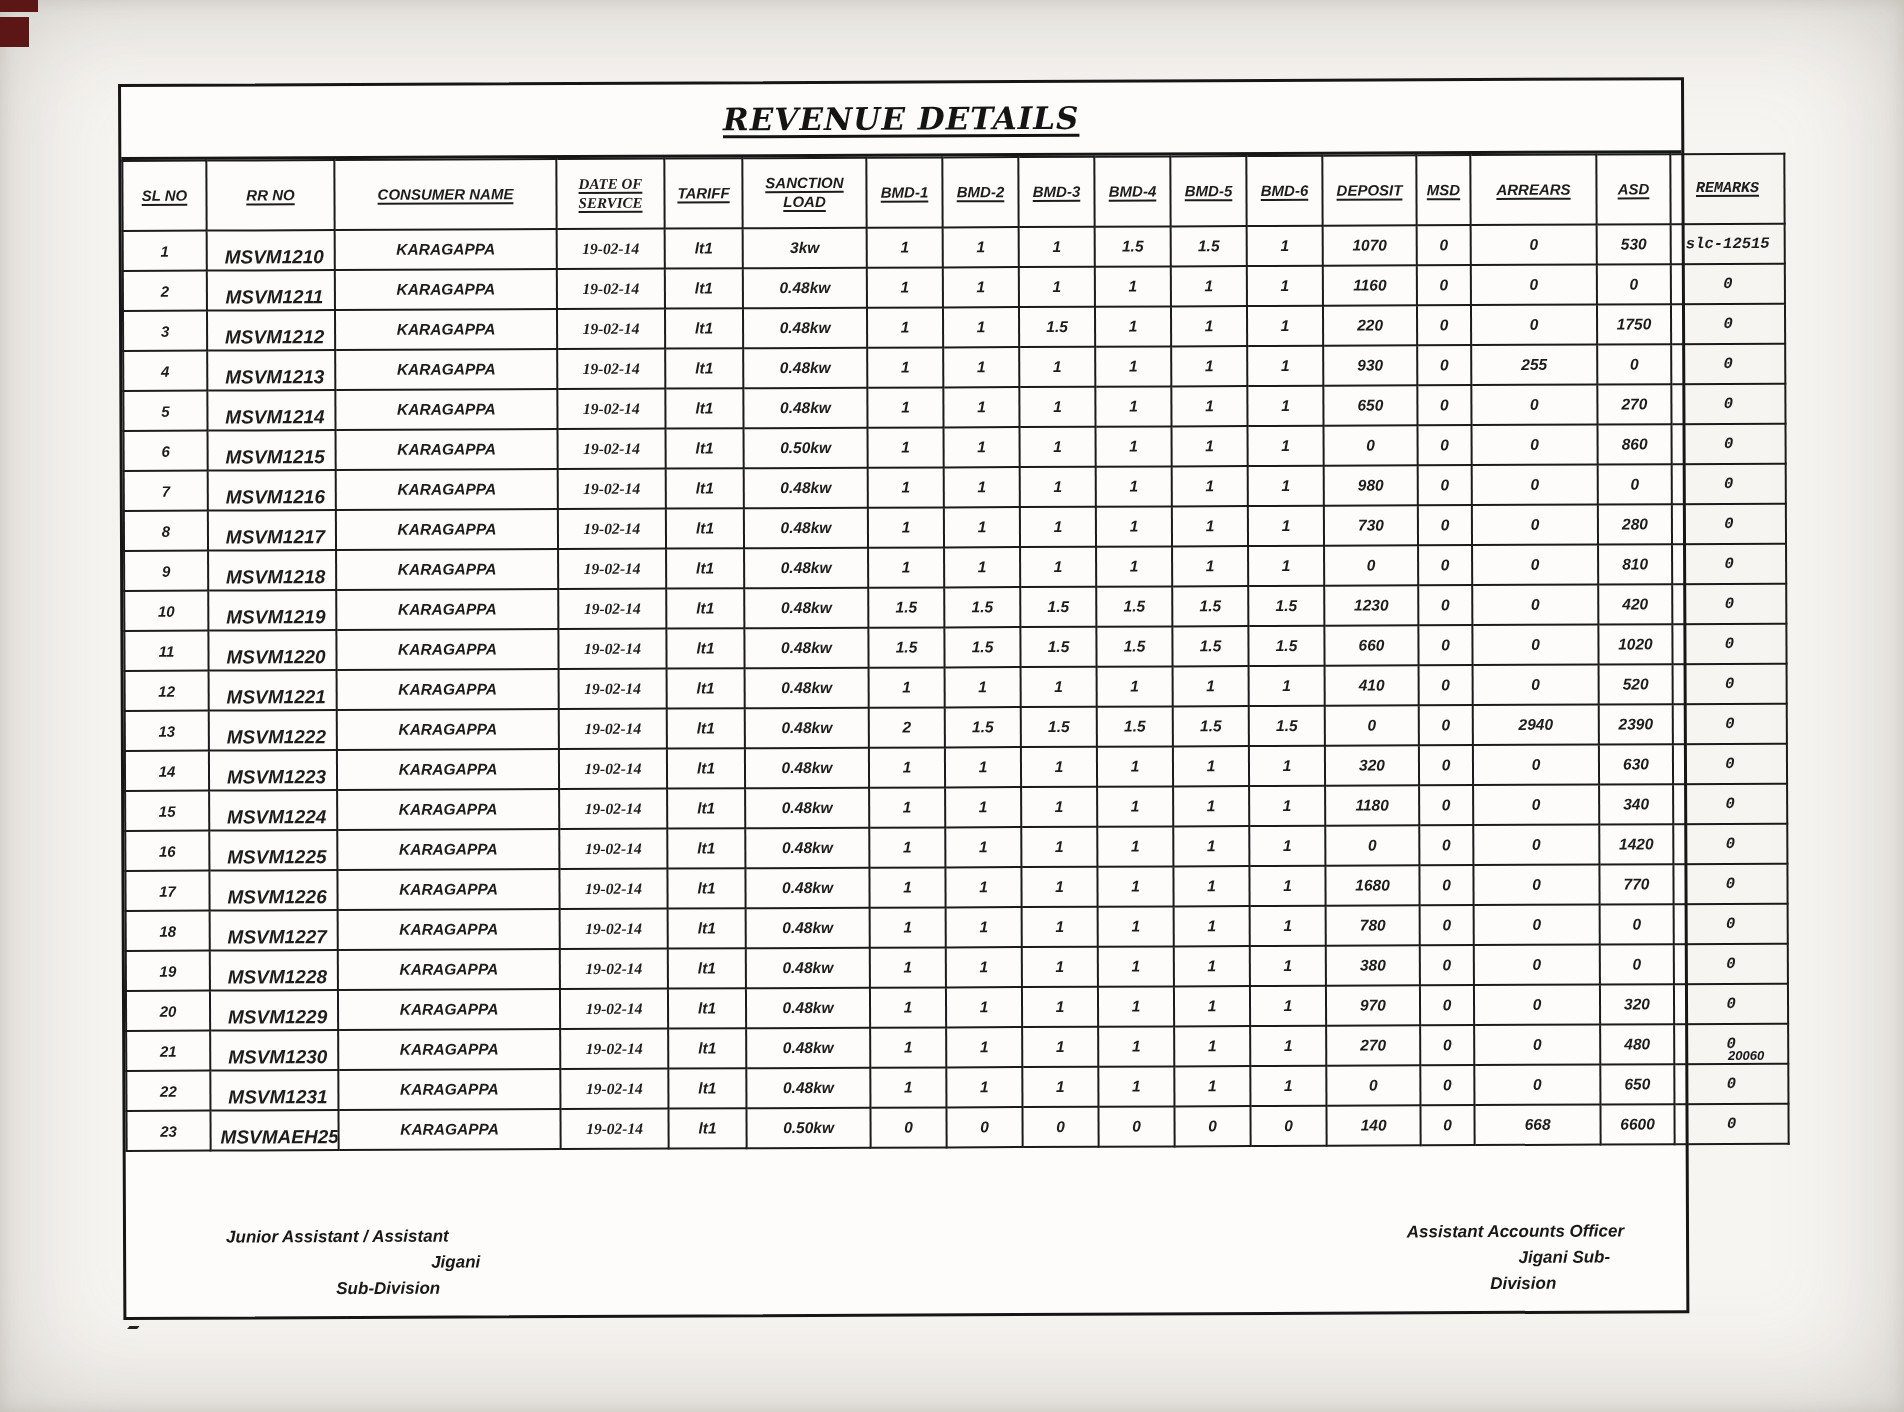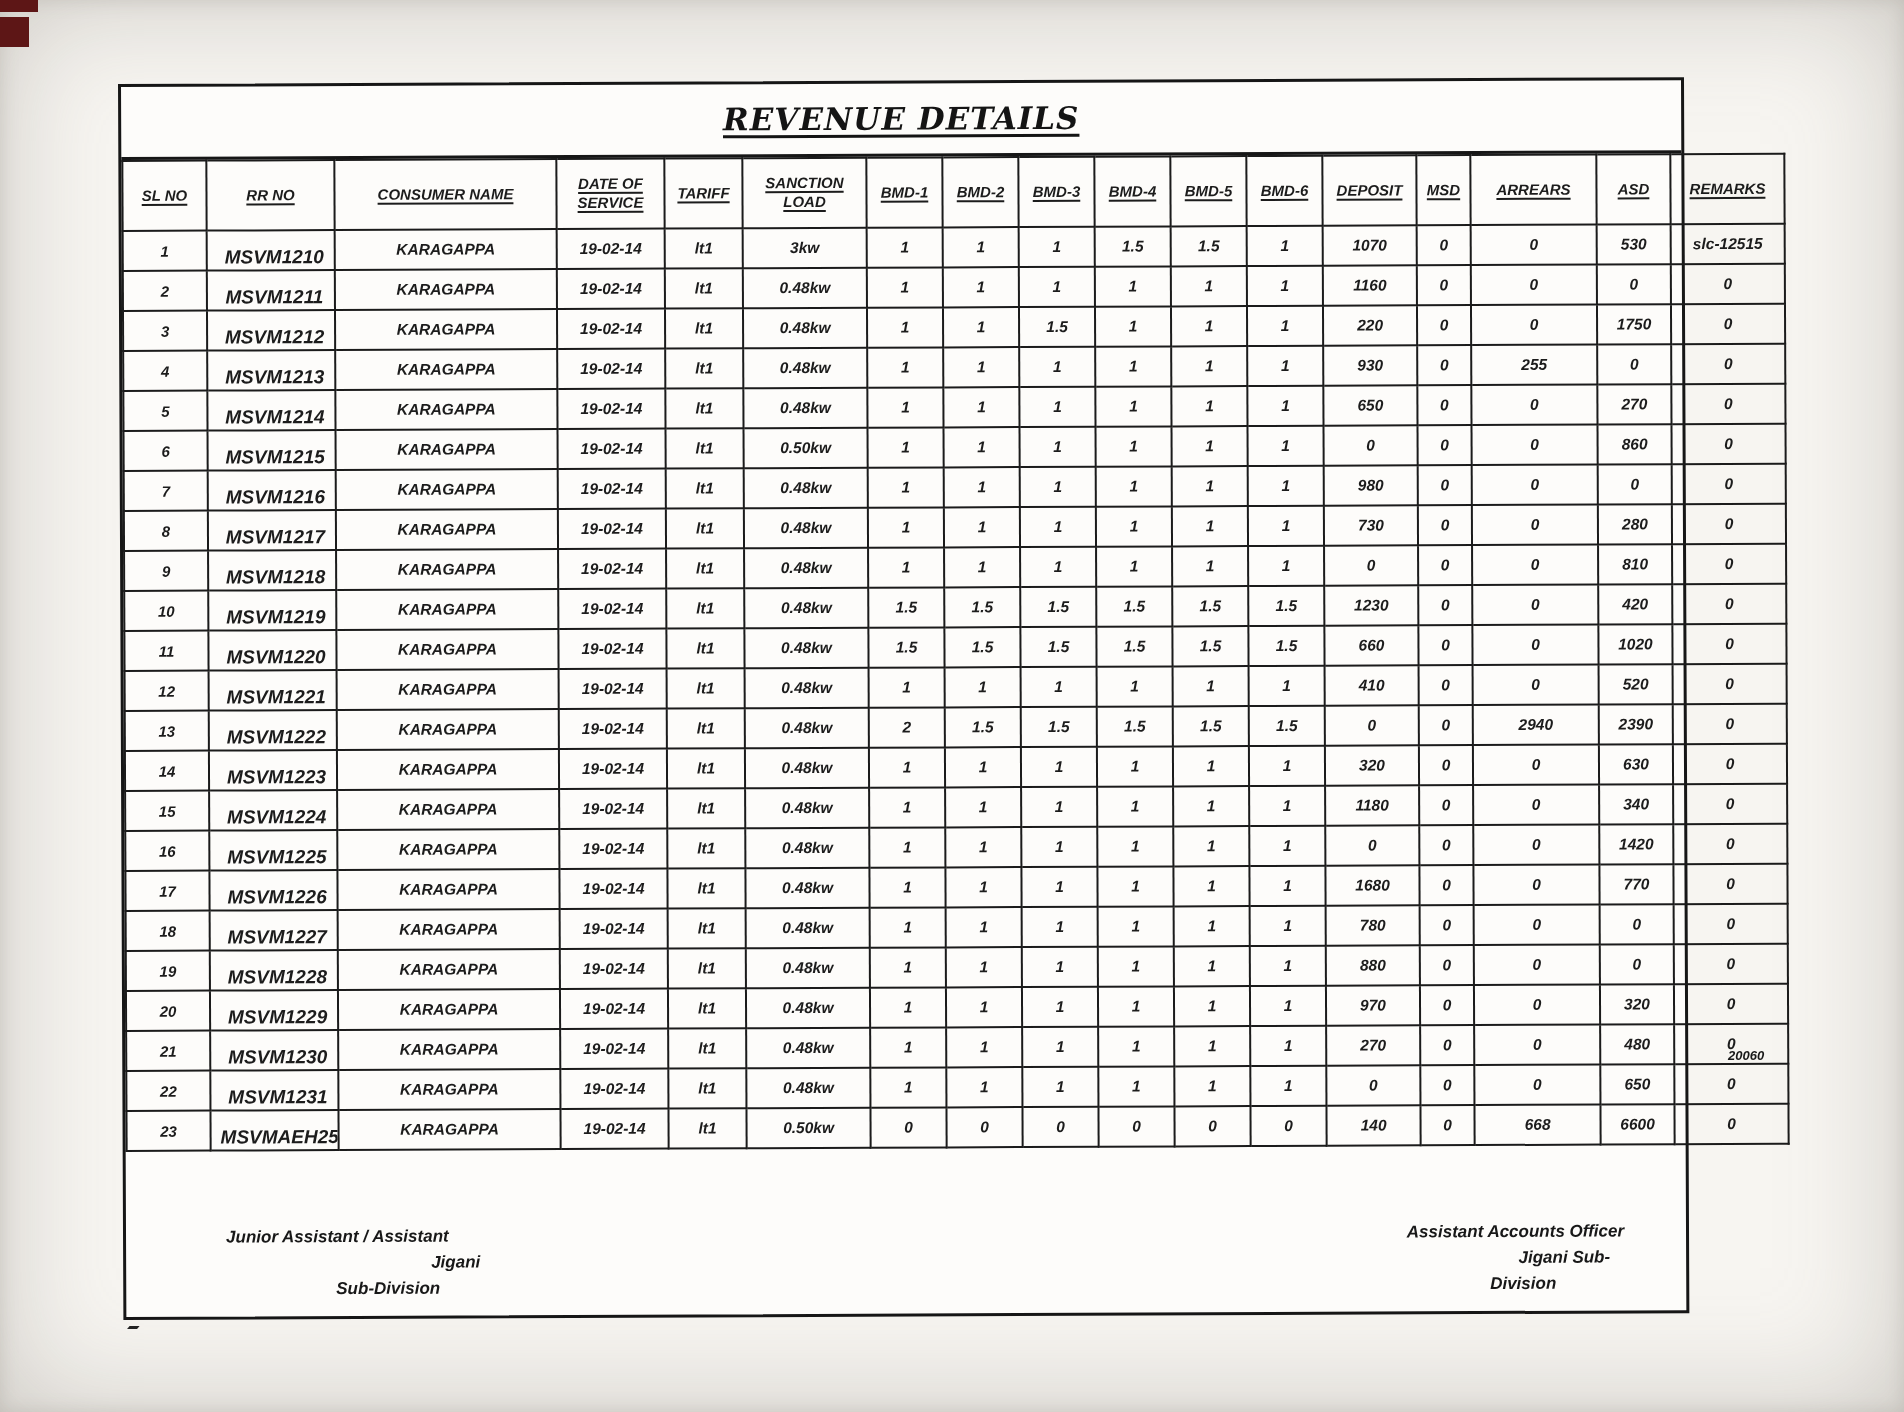--- a/index.html
+++ b/index.html
@@ -41,24 +41,24 @@
     text-align:center;vertical-align:middle;
     padding:0 2px;overflow:hidden;
   }
   table.rev th{
     height:68px;font-size:15px;
     text-decoration:underline;text-decoration-thickness:2px;text-underline-offset:3px;
     line-height:1.25;
   }
   table.rev td{height:37px;font-size:15.5px;}
   
-  .c0{width:78px;} .c1{width:122px;} .c2{width:216px;} .c3{width:102px;}
+  .c0{width:78px;} .c1{width:122px;} .c2{width:216px;} .c3{width:102px;font-family:Liberation Serif, serif;}
   .c4{width:72px;} .c5{width:118px;}
   .c6,.c7,.c8,.c9,.c10,.c11{width:70px;}
-  .c12{width:88px;} .c13{width:48px;} .c14{width:120px;margin-top:12px;} .c15{width:68px;} .c16{width:108px;}
+  .c12{width:88px;} .c13{width:48px;} .c14{width:120px;margin-top:12px;} .c15{width:68px;} .c16{width:108px;font-family:Liberation Mono, monospace;}
   
   table.rev td.c1{text-align:center;padding-left:9px;vertical-align:bottom;padding-bottom:1px;font-size:19px;}
   table.rev td.c0{font-size:15px;}
 
   .footer-left,.footer-right{
     position:absolute;bottom:14px;
     font-size:17px;font-weight:bold;font-style:italic;color:#181818;
     line-height:26px;white-space:nowrap;
   }
   .footer-left{left:100px;width:420px;}
@@ -461,21 +461,21 @@
           <td class="c2">KARAGAPPA</td>
           <td class="c3">19-02-14</td>
           <td class="c4">lt1</td>
           <td class="c5">0.48kw</td>
           <td class="c6">1</td>
           <td class="c7">1</td>
           <td class="c8">1</td>
           <td class="c9">1</td>
           <td class="c10">1</td>
           <td class="c11">1</td>
-          <td class="c12">880</td>
+          <td class="c12">380</td>
           <td class="c13">0</td>
           <td class="c14">0</td>
           <td class="c15">0</td>
           <td class="c16">0</td>
         </tr>
         <tr>
           <td class="c0">20</td>
           <td class="c1">MSVM1229</td>
           <td class="c2">KARAGAPPA</td>
           <td class="c3">19-02-14</td>

